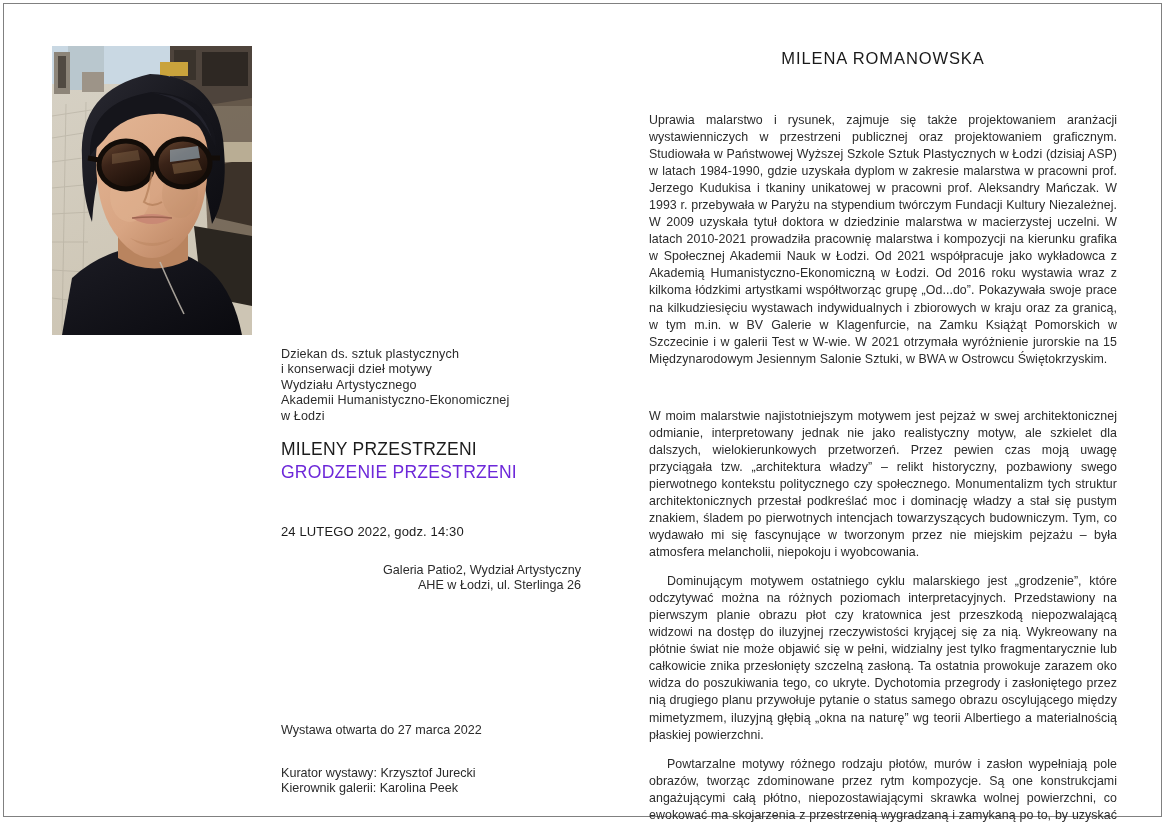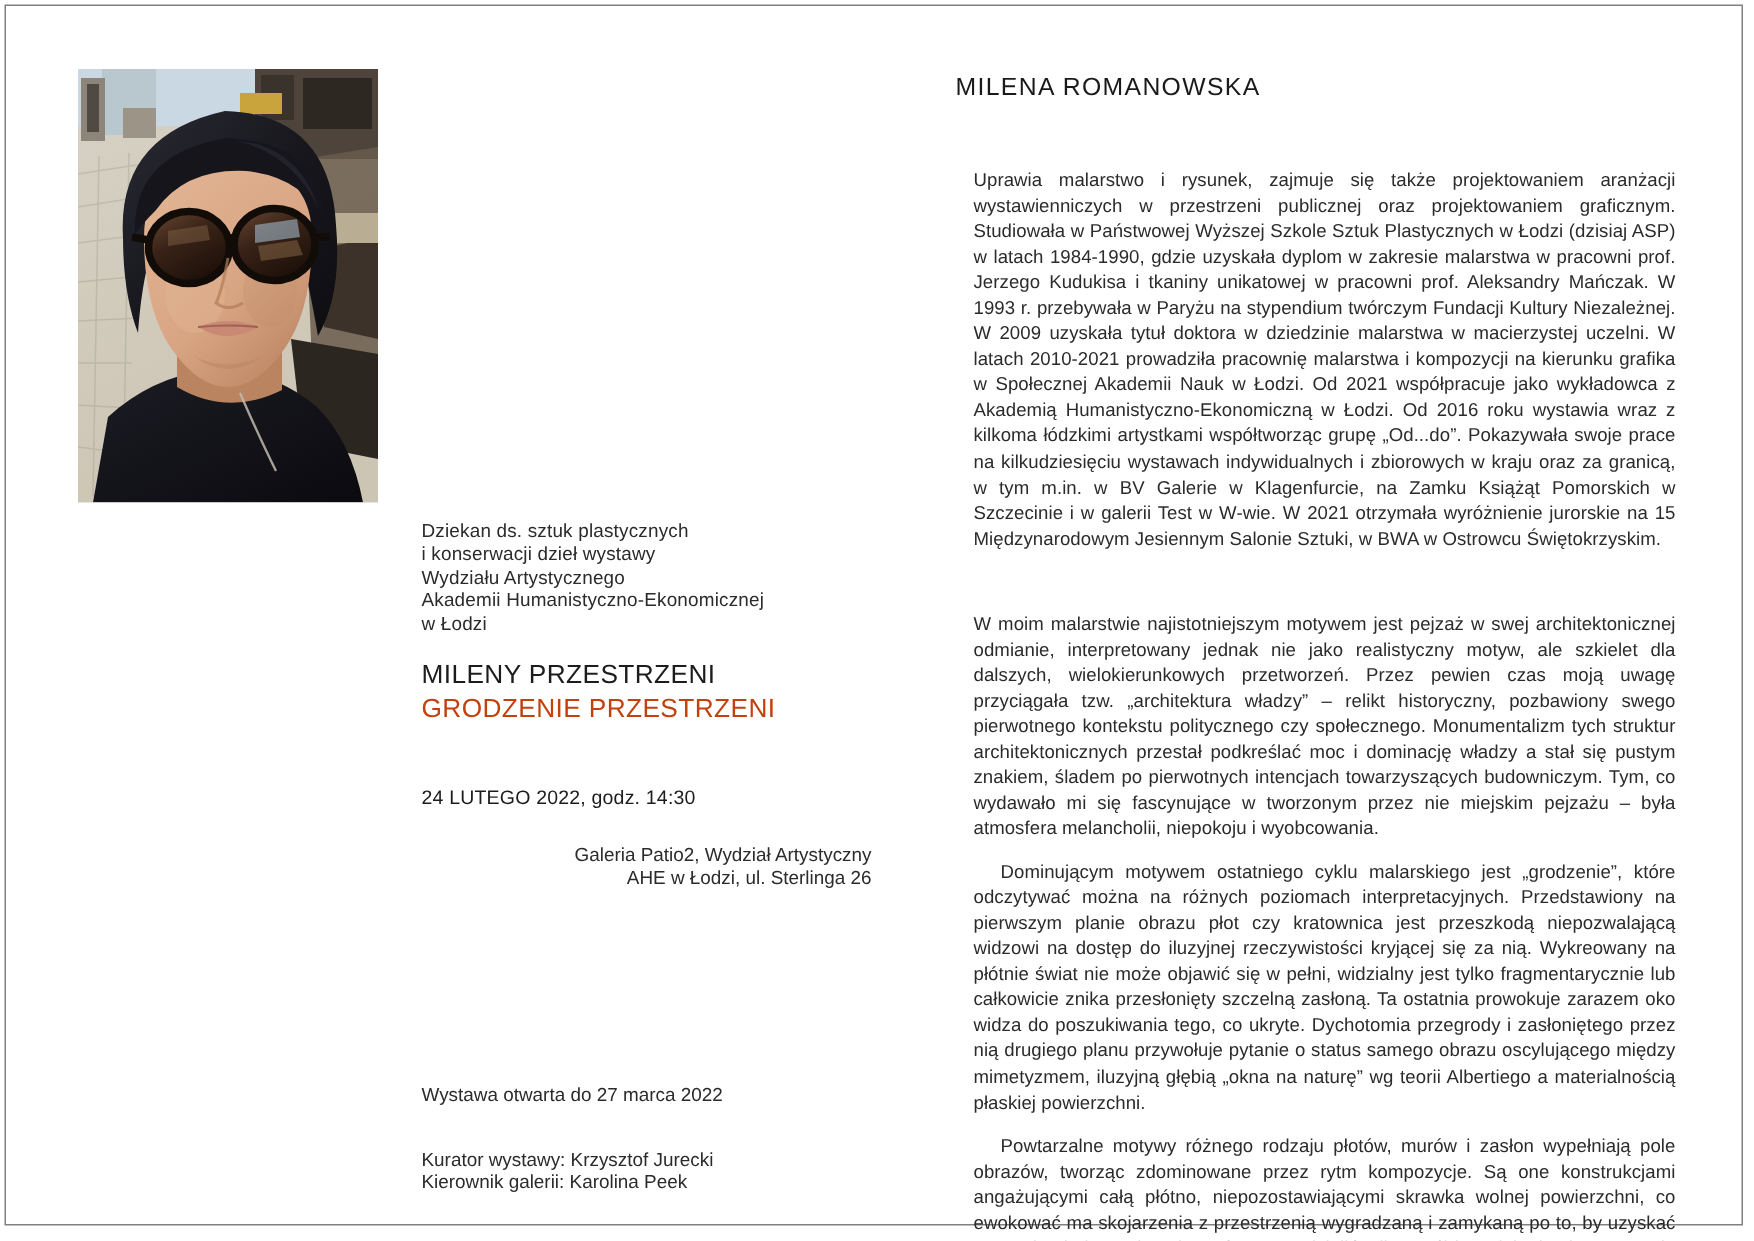--- a/index.html
+++ b/index.html
@@ -68,21 +68,21 @@
     font-size: 17.5px;
     line-height: 23px;
     letter-spacing: 0.015em;
     color: #1c1c1c;
   }
   .exhibition-title {
     margin: 0;
     font-size: 17.5px;
     line-height: 23px;
     letter-spacing: 0.015em;
-    color: #c2410c;
+    color: #6d28d9;
   }
   .date-line {
     margin: 38px 0 0 0;
     font-size: 13px;
     line-height: 20px;
     letter-spacing: 0.01em;
     color: #1c1c1c;
   }
   .venue {
     margin: 21px 0 0 0;
@@ -116,20 +116,21 @@
     top: 48px;
     width: 492px;
   }
   .right-title {
     margin: 0;
     font-size: 16.5px;
     font-weight: normal;
     letter-spacing: 0.055em;
     color: #1a1a1a;
     line-height: 20px;
+    text-align: center;
   }
   .bio {
     margin: 44px 0 0 0;
   }
   .statement {
     margin: 40px 0 0 0;
   }
   .para {
     margin: 12px;
     font-size: 12.4px;
@@ -250,21 +251,21 @@
           <path d="M78 192 Q100 202 122 192 Q100 208 78 192 Z" fill="#b8835e" opacity="0.45"></path>
 
           <path d="M108 216 Q122 248 132 268" stroke="#bfb9ae" stroke-width="1.6" fill="none" opacity="0.85"></path>
         </g>
       </svg>
     </div>
 
     <div class="left-text">
       <div class="blk blk-affil">
         <div>Dziekan ds. sztuk plastycznych</div>
-        <div>i konserwacji dzieł wystawy</div>
+        <div>i konserwacji dzieł motywy</div>
         <div>Wydziału Artystycznego</div>
         <div>Akademii Humanistyczno-Ekonomicznej</div>
         <div>w Łodzi</div>
       </div>
 
 
       <div class="artist-name">MILENY PRZESTRZENI</div>
       <div class="exhibition-title">GRODZENIE PRZESTRZENI</div>
 
       <div class="date-line">24 LUTEGO 2022, godz. 14:30</div>

